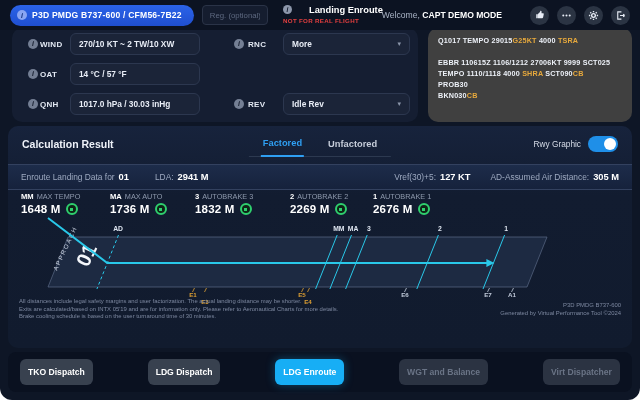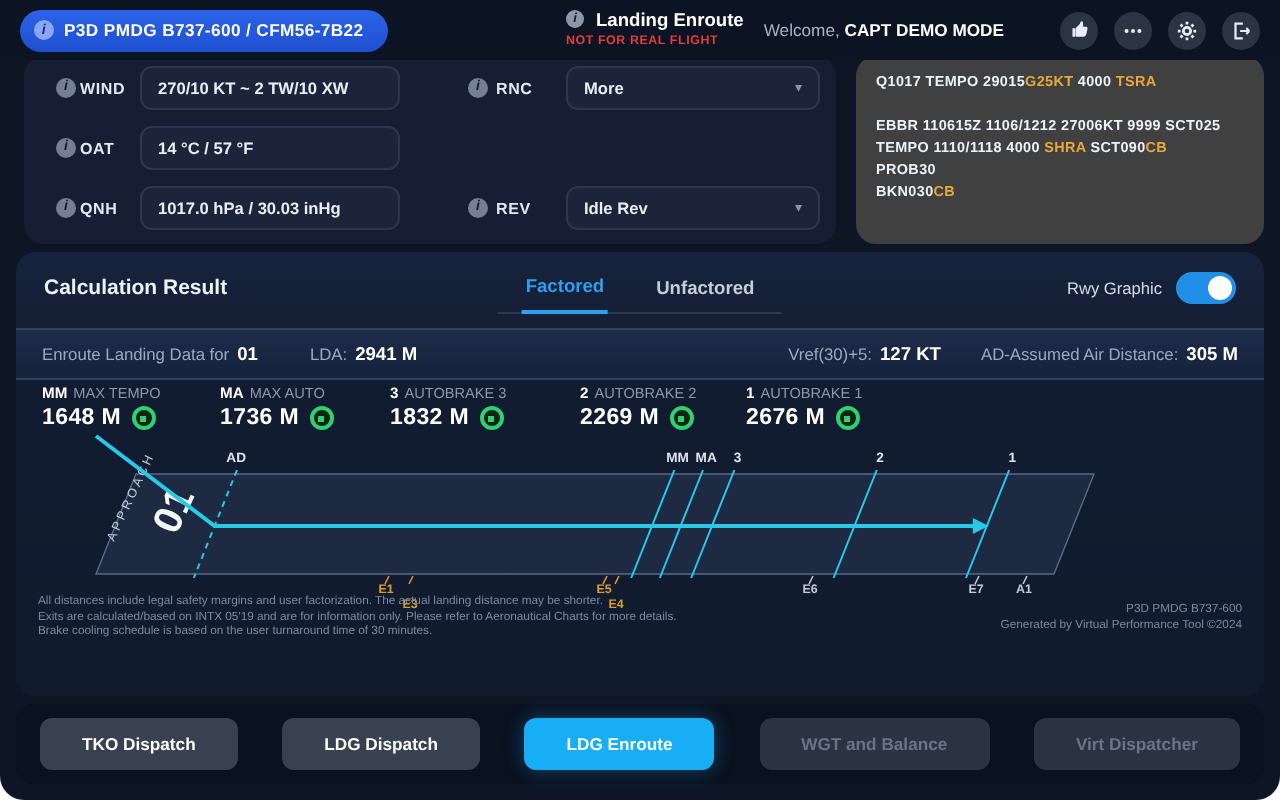--- a/index.html
+++ b/index.html
@@ -6,21 +6,21 @@
 html,body{width:640px;height:400px}
 body{background:#fff;font-family:"Liberation Sans",sans-serif}
 .app{position:relative;width:640px;height:400px;background:#0e1626;border-radius:0 0 12px 12px;overflow:hidden;color:#e8edf6}
 
 .topbar{position:absolute;top:0;left:0;right:0;height:30px;background:#0c1322;display:flex;align-items:center;padding:0 10px;z-index:5}
 .ac-pill{display:flex;align-items:center;gap:5px;background:linear-gradient(#2b63e8,#1f4fd0);border-radius:12px;height:21px;padding:0 12px 0 7px;font-size:8.6px;font-weight:bold;color:#fff;letter-spacing:.2px;white-space:nowrap}
 .pill-info{width:10px;height:10px;min-width:10px;border-radius:50%;background:#8aa5f2;color:#11307c;font-size:7px;font-weight:bold;font-style:italic;display:flex;align-items:center;justify-content:center}
 .reg-input{margin-left:8px;width:66px;height:20px;background:#151d2f;border:1px solid #2a3347;border-radius:4px;color:#dfe5f0;font-size:7.8px;padding:0 7px;font-family:"Liberation Sans",sans-serif}
 .reg-input::placeholder{color:#5e6980}
 .mode{position:absolute;left:283px;top:5px}
-.mode-title{display:flex;gap:6px;align-items:flex-start;font-size:9.3px;font-weight:bold;color:#fff}
+.mode-title{display:flex;gap:17px;align-items:flex-start;font-size:9.3px;font-weight:bold;color:#fff}
 .info-dot{width:9px;height:9px;border-radius:50%;background:#8d97ab;color:#10182a;font-size:6.5px;font-weight:bold;font-style:italic;display:inline-flex;align-items:center;justify-content:center}
 .mode-warn{font-size:6.2px;font-weight:bold;color:#e33f3f;margin-top:2px;letter-spacing:.3px}
 .top-right{position:absolute;right:10px;top:0;height:30px;display:flex;align-items:center;gap:8px}
 .welcome{font-size:8.6px;color:#aab4c6;margin-right:20px;white-space:nowrap}
 .welcome b{color:#fff}
 .icon-btn{width:19px;height:19px;border-radius:50%;background:#2b3443;display:flex;align-items:center;justify-content:center;border:none;cursor:pointer}
 
 .form-card{position:absolute;left:12px;top:28px;width:406px;height:94px;background:#151e32;border-radius:10px}
 .frow{position:absolute;left:0;right:0;height:22px}
 .info-i{position:absolute;top:6px;width:10px;height:10px;border-radius:50%;background:#747f94;color:#131b2c;font-size:7px;font-weight:bold;font-style:italic;text-align:center;line-height:10px}
@@ -53,34 +53,35 @@
 .go-icon::after{content:"";position:absolute;left:2.5px;top:2.5px;width:3px;height:3px;background:#2fd06e}
 .rwy-svg{position:absolute;left:0;top:92px;width:624px;height:96px;overflow:visible}
 .t-app{font-size:6.3px;fill:#c9d1df;letter-spacing:1.6px}
 .t-rwy{font-size:20px;font-weight:bold;fill:#f4f7fb}
 .t-mark{font-size:6.8px;fill:#dfe6f1;font-weight:bold}
 .t-exit{font-size:6.2px;font-weight:bold}
 .disclaimer{position:absolute;left:11px;top:172px;font-size:5.9px;line-height:7.6px;color:#7d88a0}
 .gen{position:absolute;right:11px;top:176px;font-size:5.9px;line-height:7.6px;color:#7d88a0;text-align:right}
 
 .footer-bar{position:absolute;left:8px;top:352px;width:624px;height:40px;background:#0a1120;border-radius:8px;display:flex;align-items:center;justify-content:space-between;padding:0 12px}
-.fbtn{border:none;border-radius:6px;background:#38414f;color:#fff;font-size:8.6px;font-weight:bold;padding:8px 21px;font-family:"Liberation Sans",sans-serif;cursor:pointer;white-space:nowrap}
+.fbtn{border:none;border-radius:6px;background:#38414f;color:#fff;font-size:8.6px;font-weight:bold;padding:8px 8px;font-family:"Liberation Sans",sans-serif;cursor:pointer;white-space:nowrap}
 .fbtn.active{background:#17aef5;box-shadow:0 0 10px rgba(23,174,245,.35)}
 .fbtn.dis{background:#2b3342;color:#6a7486}
 </style>
 </head>
 <body>
 
 <div class="app">
 
   <div class="topbar">
     <div class="ac-pill">
       <span class="pill-info">i</span>
       <span>P3D PMDG B737-600 / CFM56-7B22</span>
     </div>
+    <input class="reg-input" placeholder="Reg. (optional)" style="">
     <div class="mode">
       <div class="mode-title">
         <span class="info-dot">i</span>
         <span>Landing Enroute</span>
       </div>
       <div class="mode-warn">NOT FOR REAL FLIGHT</div>
     </div>
     <div class="top-right">
       <span class="welcome"><span>Welcome,</span> <b>CAPT DEMO MODE</b></span>
       <button class="icon-btn">

